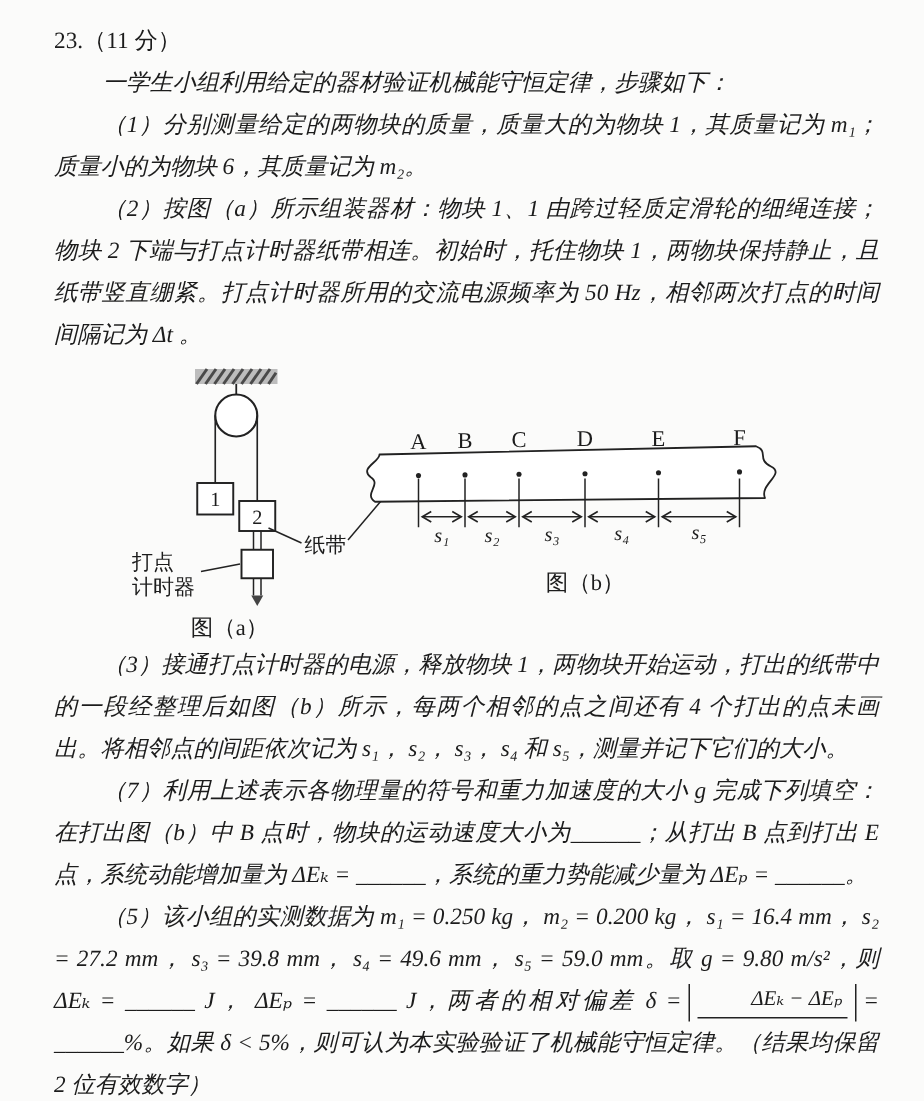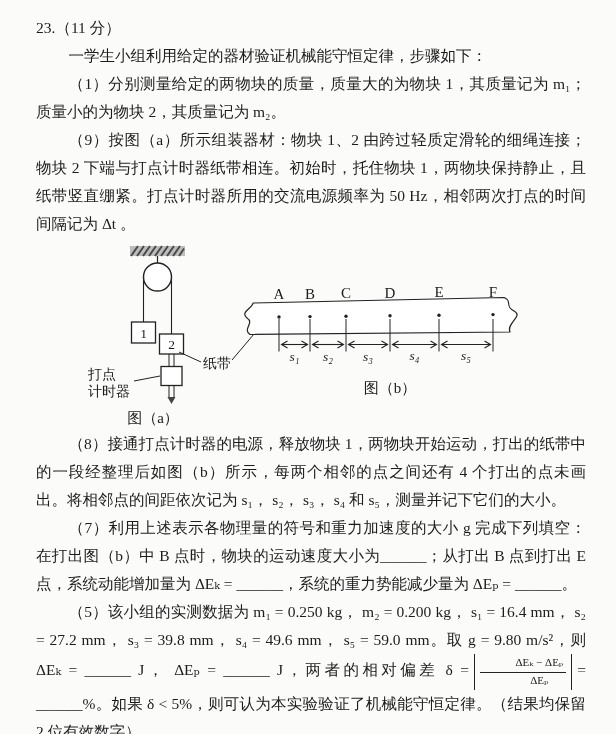--- a/index.html
+++ b/index.html
@@ -7,57 +7,57 @@
     width: 616px; height: 734px;
     box-sizing: border-box;
     background: #fbfbfa;
     color: #1c1c1c;
     font-family: "Liberation Serif", "DejaVu Serif", serif;
     font-size: 15.5px;
     padding: 14px 30px 0 36px;
     overflow: hidden;
   }
   p { margin: 0; text-align: justify; line-height: 28px; }
-  .indent { text-indent: 2.1em; }
+  .indent { text-indent: 2.1em; font-style: italic; }
   .figures-wrap { margin: 0; }
   svg { display: block; }
   svg text {
     font-family: "Liberation Serif", "DejaVu Serif", serif;
     fill: #1c1c1c;
   }
   .cjk-label { font-size: 14px; }
   .fig-caption { font-size: 15px; }
   .point-letter { font-size: 15px; }
   .s-label { font-size: 13.5px; font-style: italic; }
   .blk-num { font-size: 13.5px; }
   .absfrac {
     display: inline-block;
     vertical-align: middle;
     border-left: 1.3px solid #222;
     border-right: 1.3px solid #222;
     padding: 2px 5px;
     margin: 0 5px;
     text-align: center;
-    font-size: 11px;
+    font-size: 14px;
     line-height: 1.25;
   }
   .absfrac .num {
     display: block;
     border-bottom: 1px solid #222;
     padding: 0 3px 2px;
   }
   .absfrac .den { display: block; padding-top: 1px; }
 </style>
 </head>
 <body>
 
 <p>23.（11 分）</p>
 <p class="indent">一学生小组利用给定的器材验证机械能守恒定律，步骤如下：</p>
-<p class="indent">（1）分别测量给定的两物块的质量，质量大的为物块 1，其质量记为 m₁；质量小的为物块 2，其质量记为 m₂。</p>
-<p class="indent">（9）按图（a）所示组装器材：物块 1、2 由跨过轻质定滑轮的细绳连接；物块 2 下端与打点计时器纸带相连。初始时，托住物块 1，两物块保持静止，且纸带竖直绷紧。打点计时器所用的交流电源频率为 50 Hz，相邻两次打点的时间间隔记为 Δt 。</p>
+<p class="indent">（1）分别测量给定的两物块的质量，质量大的为物块 1，其质量记为 m₁；质量小的为物块 6，其质量记为 m₂。</p>
+<p class="indent">（2）按图（a）所示组装器材：物块 1、1 由跨过轻质定滑轮的细绳连接；物块 2 下端与打点计时器纸带相连。初始时，托住物块 1，两物块保持静止，且纸带竖直绷紧。打点计时器所用的交流电源频率为 50 Hz，相邻两次打点的时间间隔记为 Δt 。</p>
 
 <div class="figures-wrap">
 <svg width="546" height="192" viewBox="35 203 546 192">
 
   <g>
     <g>
       <rect x="129" y="211" width="55" height="10" fill="#bdbdbd"></rect>
       <g stroke="#4a4a4a" stroke-width="2">
         <line x1="130" y1="221" x2="137" y2="211"></line>
         <line x1="136" y1="221" x2="143" y2="211"></line>
@@ -155,17 +155,17 @@
       <text class="s-label" x="327" y="326" text-anchor="middle">s₂</text>
       <text class="s-label" x="367" y="325.5" text-anchor="middle">s₃</text>
       <text class="s-label" x="413.5" y="325" text-anchor="middle">s₄</text>
       <text class="s-label" x="465" y="324.5" text-anchor="middle">s₅</text>
     </g>
     <text class="fig-caption" x="389" y="358" text-anchor="middle">图（b）</text>
   </g>
 </svg>
 </div>
 
-<p class="indent">（8）接通打点计时器的电源，释放物块 1，两物块开始运动，打出的纸带中的一段经整理后如图（b）所示，每两个相邻的点之间还有 4 个打出的点未画出。将相邻点的间距依次记为 s₁， s₂， s₃， s₄ 和 s₅，测量并记下它们的大小。</p>
+<p class="indent">（3）接通打点计时器的电源，释放物块 1，两物块开始运动，打出的纸带中的一段经整理后如图（b）所示，每两个相邻的点之间还有 4 个打出的点未画出。将相邻点的间距依次记为 s₁， s₂， s₃， s₄ 和 s₅，测量并记下它们的大小。</p>
 <p class="indent">（7）利用上述表示各物理量的符号和重力加速度的大小 g 完成下列填空：在打出图（b）中 B 点时，物块的运动速度大小为______；从打出 B 点到打出 E 点，系统动能增加量为 ΔEₖ = ______，系统的重力势能减少量为 ΔEₚ = ______。</p>
 <p class="indent">
-  <span>（5）该小组的实测数据为 m₁ = 0.250 kg， m₂ = 0.200 kg， s₁ = 16.4 mm， s₂ = 27.2 mm， s₃ = 39.8 mm， s₄ = 49.6 mm， s₅ = 59.0 mm。取 g = 9.80 m/s²，则 ΔEₖ = ______ J， ΔEₚ = ______ J，两者的相对偏差 δ =</span><span class="absfrac"><span class="num">ΔEₖ − ΔEₚ</span><span class="den">ΔEₚ</span></span><span>= ______%。如果 δ &lt; 5%，则可认为本实验验证了机械能守恒定律。（结果均保留 2 位有效数字）</span>
+  <span>（5）该小组的实测数据为 m₁ = 0.250 kg， m₂ = 0.200 kg， s₁ = 16.4 mm， s₂ = 27.2 mm， s₃ = 39.8 mm， s₄ = 49.6 mm， s₅ = 59.0 mm。取 g = 9.80 m/s²，则 ΔEₖ = ______ J， ΔEₚ = ______ J，两者的相对偏差 δ =</span><span class="absfrac"><span class="num">ΔEₖ − ΔEₚ</span></span><span>= ______%。如果 δ &lt; 5%，则可认为本实验验证了机械能守恒定律。（结果均保留 2 位有效数字）</span>
 </p>
 
 </body></html>

